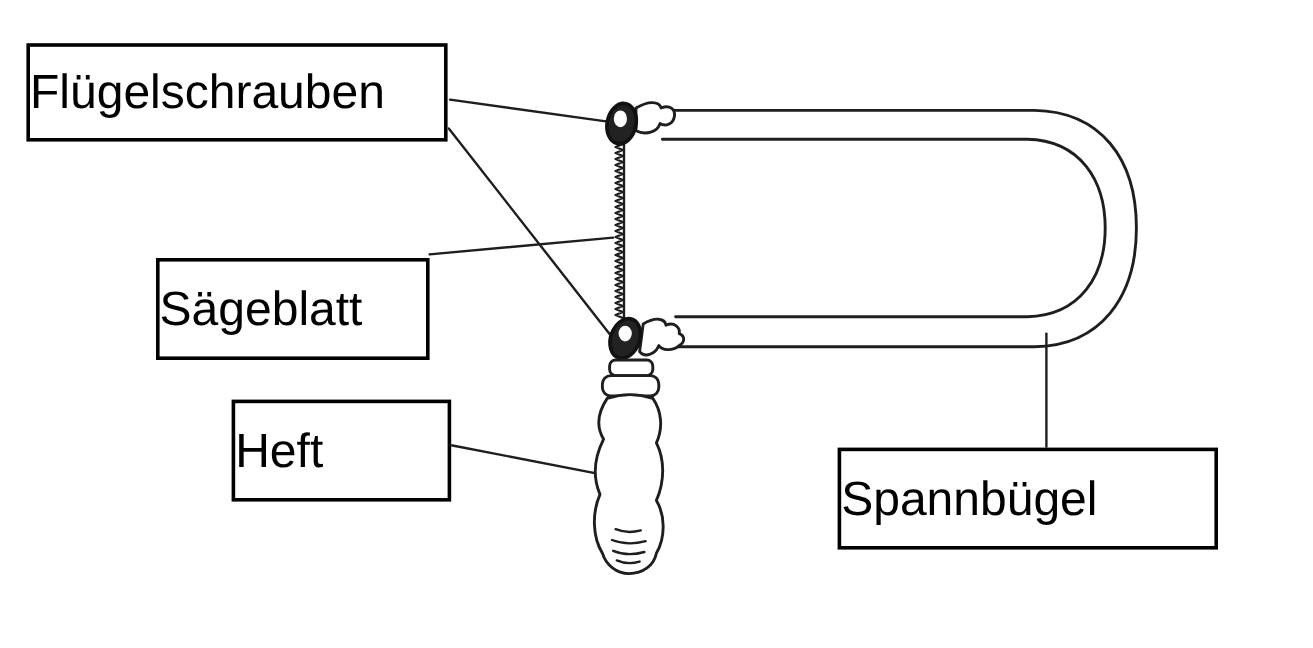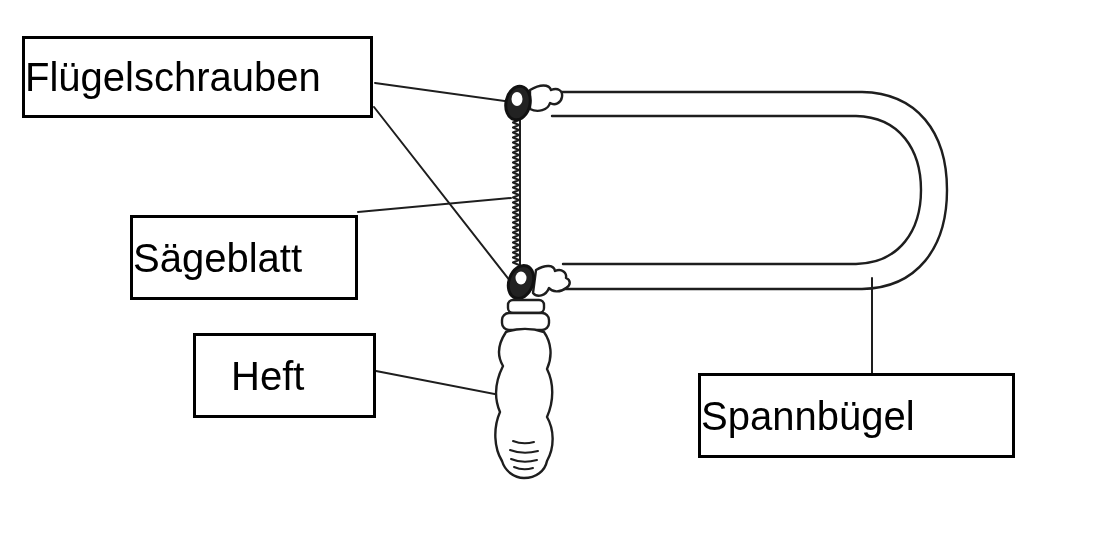--- a/index.html
+++ b/index.html
@@ -22,21 +22,21 @@
     position:absolute;
     box-sizing:border-box;
     border:3px solid var(--label-border);
     background:var(--label-bg);
     color:var(--label-text);
     display:flex;align-items:center;
     font-size:40px;line-height:1;white-space:nowrap;
   }
   #label-fluegelschrauben{left:22px;top:36px;width:351px;height:82px;}
   #label-saegeblatt{left:130px;top:171px;width:228px;height:85px;margin-top:44px;}
-  #label-heft{left:193px;top:333px;width:183px;height:85px;padding-left:35px;}
+  #label-heft{left:193px;top:333px;width:183px;height:85px;}
   #label-spannbuegel{left:698px;top:373px;width:317px;height:85px;}
 </style>
 </head>
 <body>
 
 <div class="stage">
 
   <svg class="drawing-svg" viewBox="0 0 1094 540" fill="none" stroke="#1e1e1e" stroke-width="2.4" stroke-linecap="round" stroke-linejoin="round">
 
     <g stroke-width="2">

